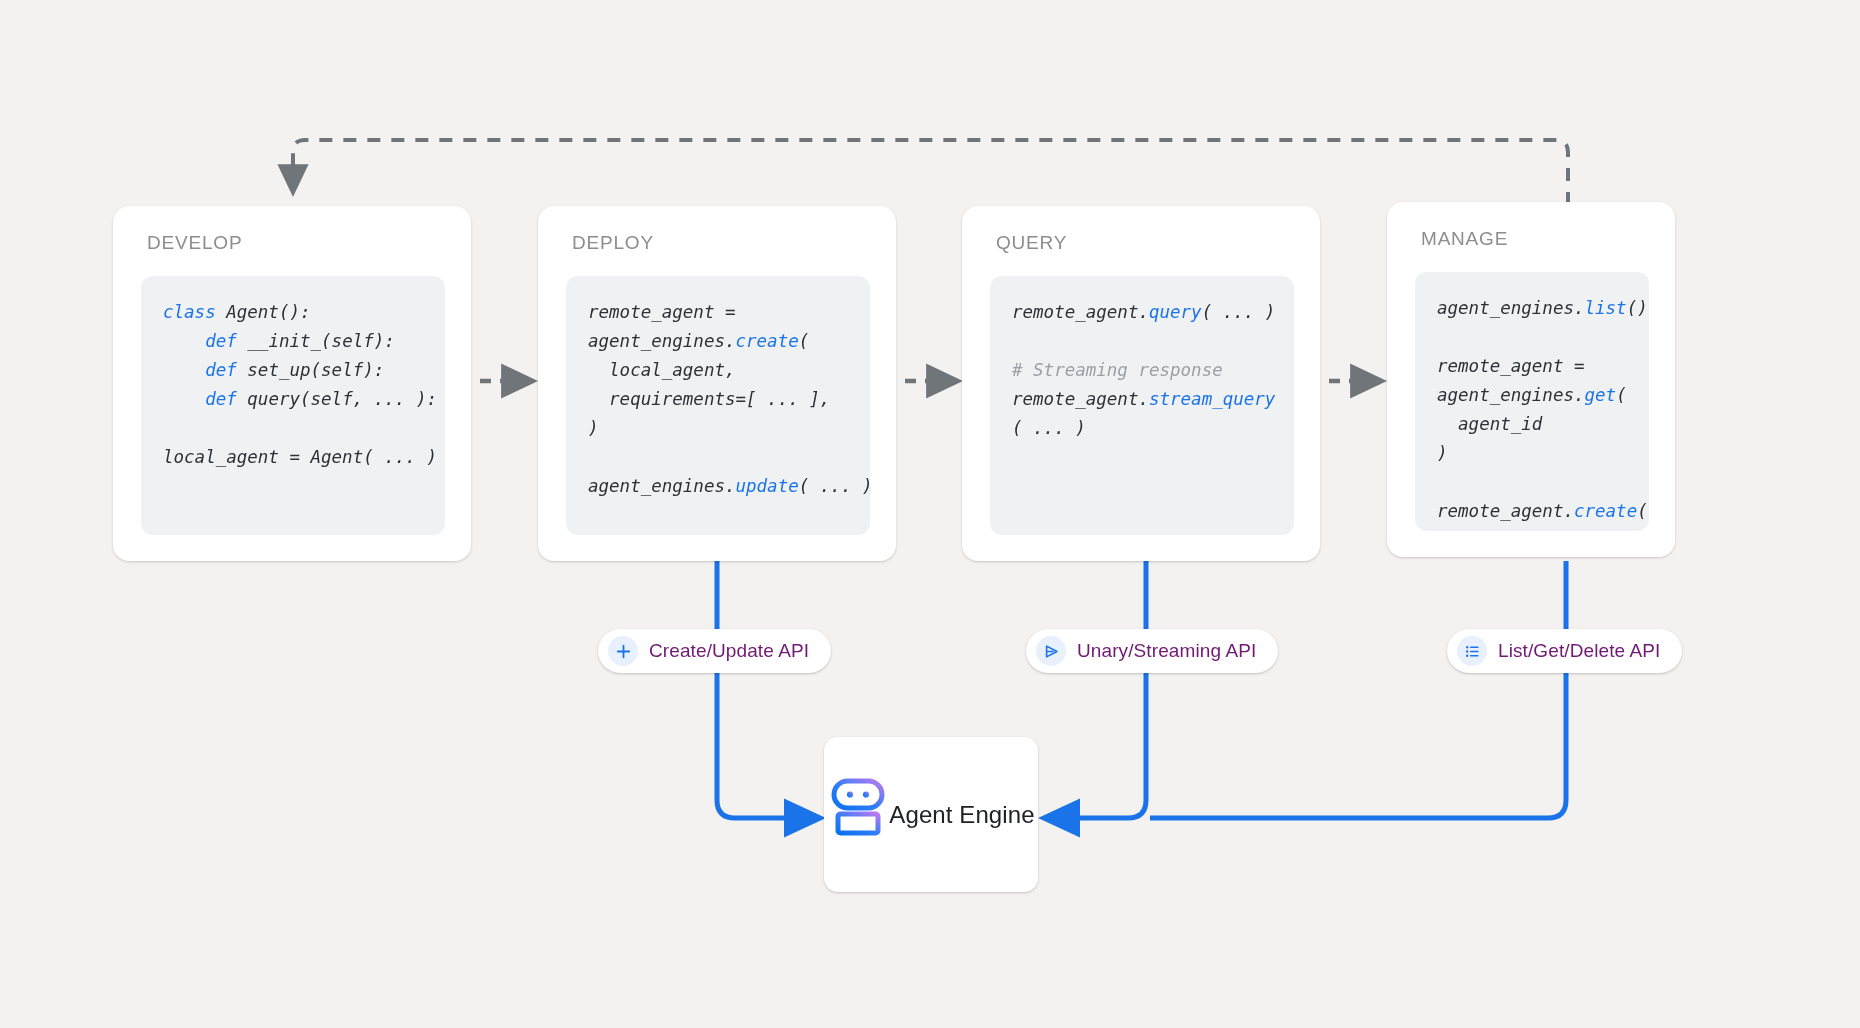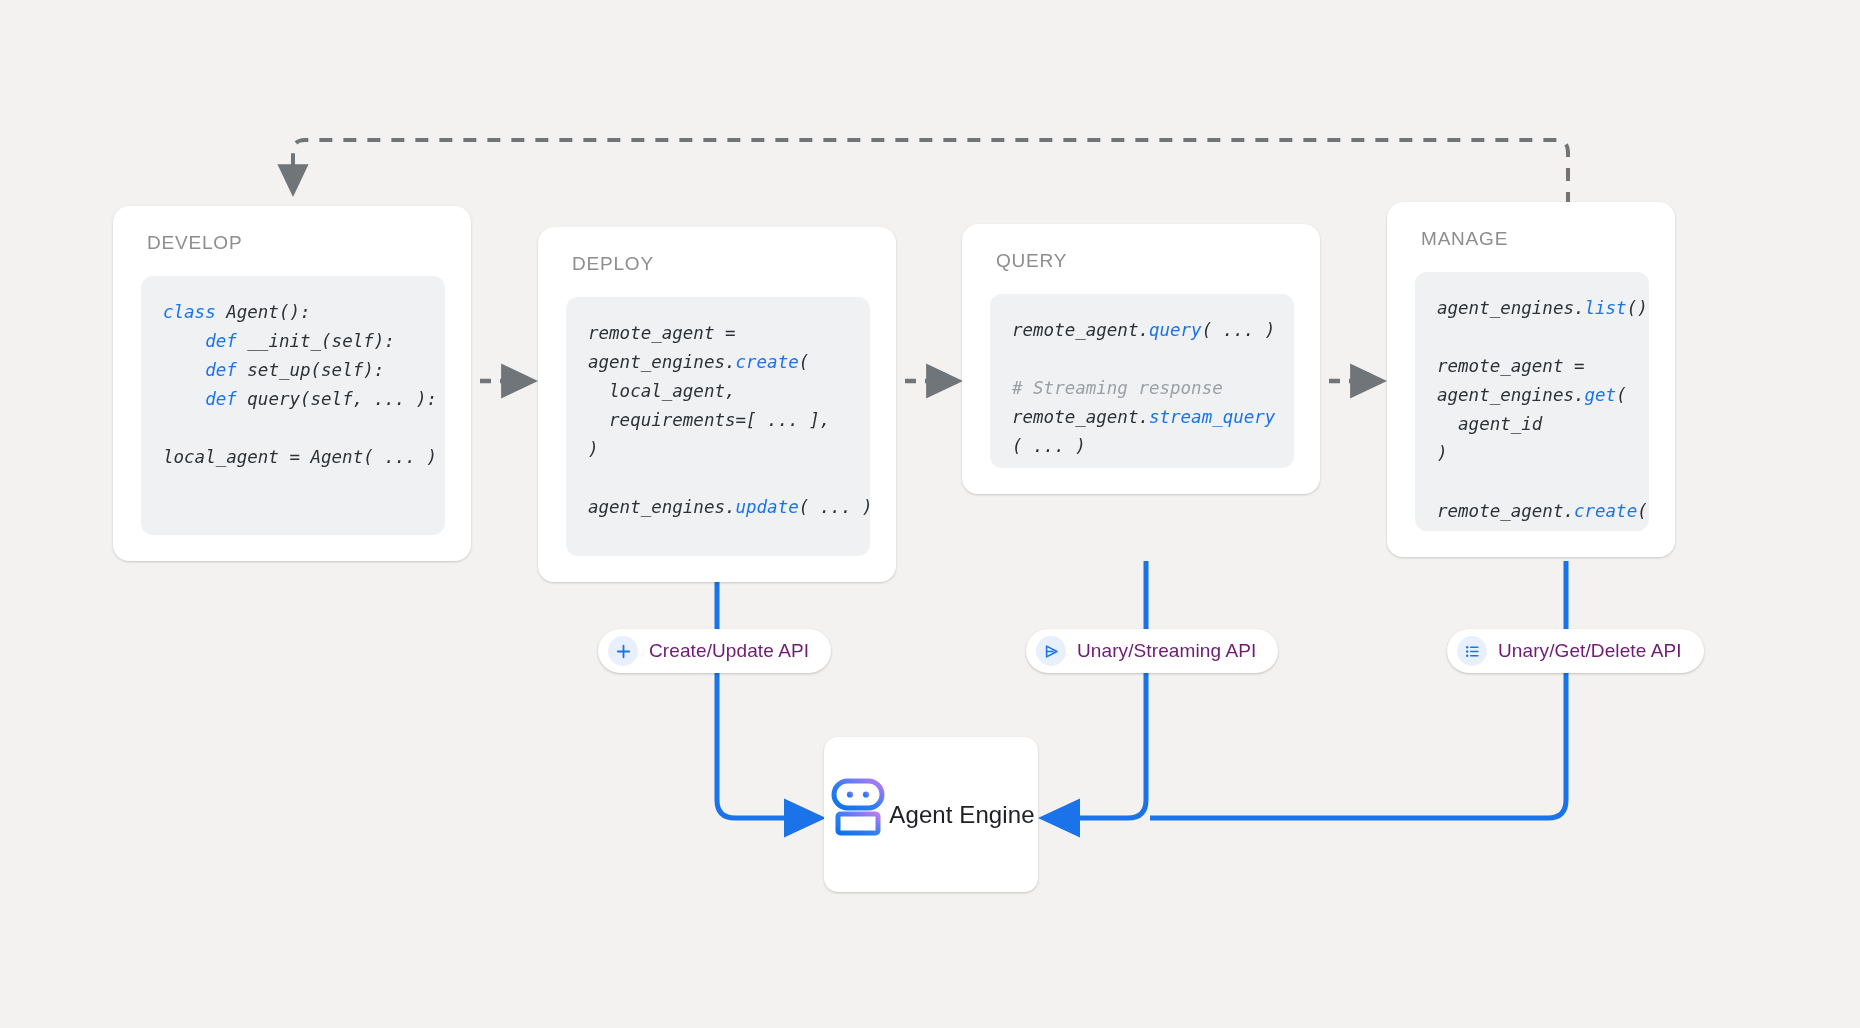--- a/index.html
+++ b/index.html
@@ -60,22 +60,22 @@
     white-space: pre;
     overflow: hidden;
     font-style: italic;
   }
   .code-block .kw { color: #1a73e8; }
   .code-block .fn { color: #1a73e8; }
   .code-block .cmt { color: #9aa0a6; }
 
   
   #card-develop { left: 113px;  top: 206px; width: 358px; height: 355px; }
-  #card-deploy  { left: 538px;  top: 206px; width: 358px; height: 355px; margin-top: 21px; }
-  #card-query   { left: 962px;  top: 224px; width: 358px; height: 270px; }
+  #card-deploy  { left: 538px;  top: 206px; width: 358px; height: 355px; }
+  #card-query   { left: 962px;  top: 206px; width: 358px; height: 355px; }
   #card-manage  { left: 1387px; top: 202px; width: 288px; height: 355px; justify-content: center; }
 
   
   .pill {
     position: absolute;
     height: 44px;
     background: #ffffff;
     border-radius: 22px;
     box-shadow: 0 1px 3px rgba(0,0,0,0.14), 0 1px 2px rgba(0,0,0,0.07);
     display: flex;
@@ -229,21 +229,21 @@
         <g fill="#1a73e8">
           <circle cx="3" cy="4" r="1.1"></circle>
           <circle cx="3" cy="8" r="1.1"></circle>
           <circle cx="3" cy="12" r="1.1"></circle>
           <rect x="5.6" y="3.25" width="8.2" height="1.5" rx="0.75"></rect>
           <rect x="5.6" y="7.25" width="8.2" height="1.5" rx="0.75"></rect>
           <rect x="5.6" y="11.25" width="8.2" height="1.5" rx="0.75"></rect>
         </g>
       </svg>
     </span>
-    <span class="pill-label">Unary/Get/Delete API</span>
+    <span class="pill-label">List/Get/Delete API</span>
   </div>
 
   <div id="agent-engine">
     <span class="robot">
       <svg width="62" height="58" viewBox="0 0 62 58">
         <rect x="7" y="3" width="48" height="27" rx="13.5" fill="none" stroke="url(#robotGrad)" stroke-width="5"></rect>
         <circle cx="23" cy="16.5" r="3.1" fill="url(#robotGrad)"></circle>
         <circle cx="39" cy="16.5" r="3.1" fill="url(#robotGrad)"></circle>
         <rect x="11" y="36" width="40" height="19" rx="2.5" fill="none" stroke="url(#robotGrad)" stroke-width="5"></rect>
       </svg>

